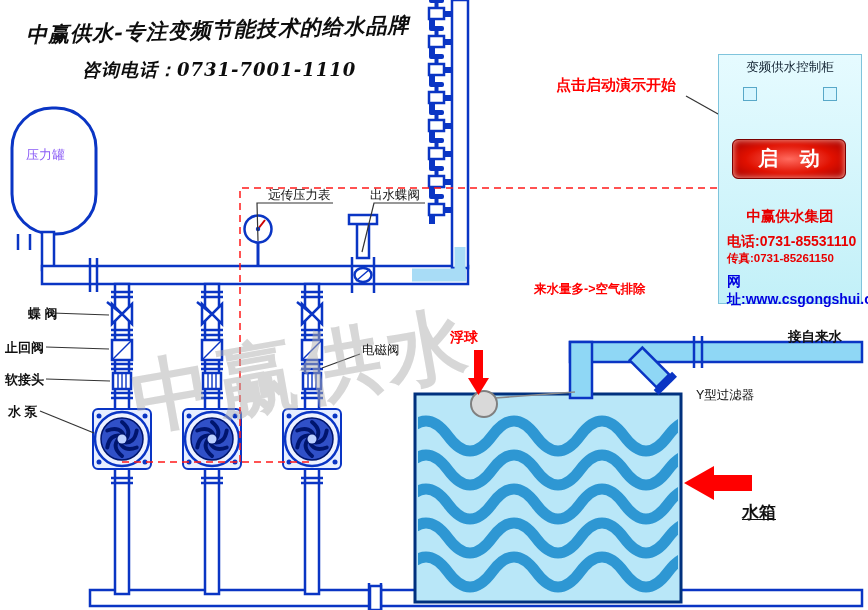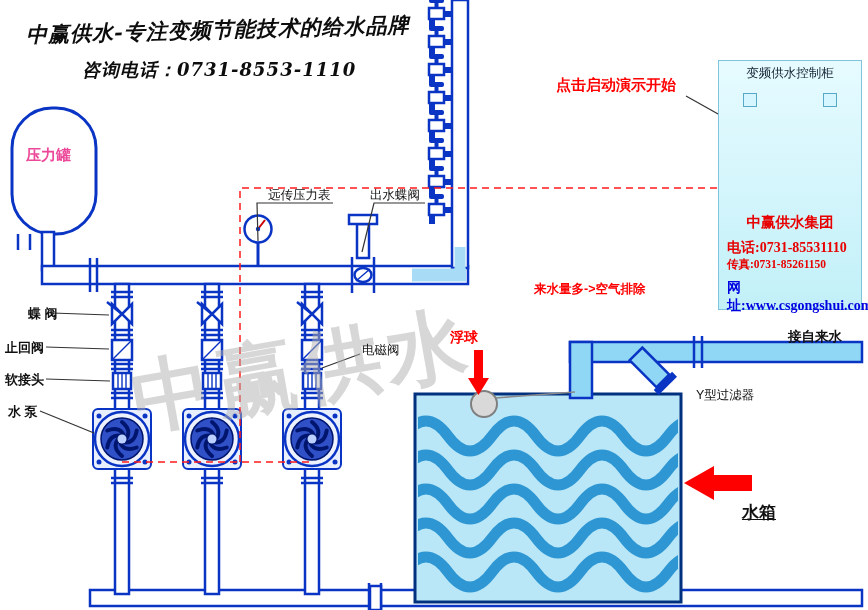--- a/index.html
+++ b/index.html
@@ -28,36 +28,36 @@
   .floatball{fill:#d9d9d9;stroke:#808080;stroke-width:2;}
   .gaugeface{fill:#ffffff;stroke:#0a35c4;stroke-width:2.5;}
   .needle{stroke:#cc0000;stroke-width:2;}
   
   .lbl{position:absolute;z-index:3;white-space:nowrap;color:#111;}
   .hdr-title{left:26px;top:16px;font-family:"DejaVu Serif",serif;font-style:italic;font-weight:bold;
              font-size:21px;letter-spacing:1px;color:#0d0d0d;transform:rotate(-1.5deg);}
   .hdr-phone{left:82px;top:58px;font-family:"DejaVu Serif",serif;font-style:italic;font-weight:bold;
              font-size:18px;letter-spacing:1px;color:#0d0d0d;}
   .demo-hint{left:556px;top:76px;font-size:15px;font-weight:bold;color:#ff0000;}
-  .lbl-pressure-tank{left:26px;top:146px;font-size:15px;font-weight:bold;color:#ec4899;}
+  .lbl-pressure-tank{left:26px;top:146px;font-size:13px;font-weight:normal;color:#8b5cf6;}
   .lbl-butterfly{left:8px;top:305px;font-size:13px;font-weight:bold;margin-left:20px;}
   .lbl-check{left:5px;top:339px;font-size:13px;font-weight:bold;}
   .lbl-soft{left:5px;top:371px;font-size:13px;font-weight:bold;}
   .lbl-pump{left:8px;top:403px;font-size:13px;font-weight:bold;}
   .lbl-gauge{left:268px;top:187px;font-size:12.5px;}
   .lbl-outlet{left:370px;top:187px;font-size:12.5px;}
   .lbl-solenoid{left:362px;top:342px;font-size:12.5px;}
   .lbl-float{left:450px;top:329px;font-size:14px;font-weight:bold;color:#ff0000;}
   .lbl-inlet-note{left:534px;top:281px;font-size:12.5px;font-weight:bold;color:#ff0000;}
   .lbl-tap-water{left:788px;top:328px;font-size:13.5px;font-weight:bold;}
   .lbl-y-filter{left:696px;top:387px;font-size:12.5px;}
   .lbl-tank{left:742px;top:501px;font-size:17px;font-weight:bold;text-decoration:underline;}
   
-  .cabinet{position:absolute;left:718px;top:60px;width:144px;height:250px;z-index:4;
-           background:linear-gradient(#e6fbff,#c2f0f8);border:1px solid #7fc4dc;box-sizing:border-box;font-family:Liberation Serif, serif;}
+  .cabinet{position:absolute;left:718px;top:54px;width:144px;height:250px;z-index:4;
+           background:linear-gradient(#e6fbff,#c2f0f8);border:1px solid #7fc4dc;box-sizing:border-box;}
   .cab-title{position:absolute;left:0;top:4px;width:100%;text-align:center;font-size:12.5px;color:#102030;}
   .cab-ind{position:absolute;top:32px;width:12px;height:12px;background:#d6f6ff;border:1px solid #58a8c8;}
   .cab-ind.a{left:24px;} .cab-ind.b{right:24px;}
   .start-btn{position:absolute;left:13px;top:84px;width:112px;height:38px;border:1px solid #7a0000;
              border-radius:6px;color:#fff;font-size:20px;font-weight:bold;letter-spacing:8px;
              text-indent:8px;line-height:36px;text-align:center;cursor:pointer;
              background:radial-gradient(ellipse at center,#ff6a5e 0%,#e01000 55%,#a00000 100%);
              box-shadow:inset 0 0 6px #ffb0a0;}
   .cab-company{position:absolute;left:0;top:152px;width:100%;text-align:center;
                font-size:14.5px;font-weight:bold;color:#e80000;}
@@ -223,40 +223,41 @@
 
     <g>
       <path class="rdash" d="M240,462 V188 H718"></path>
       <path class="rdash" d="M122,462 H312"></path>
     </g>
   </svg>
 
   <div class="watermark">中赢供水</div>
 
   <div class="lbl hdr-title">中赢供水-专注变频节能技术的给水品牌</div>
-  <div class="lbl hdr-phone">咨询电话：0731-8553-1110</div>
+  <div class="lbl hdr-phone">咨询电话：0731-7001-1110</div>
   <div class="lbl demo-hint">点击启动演示开始</div>
 
   <div class="lbl lbl-pressure-tank">压力罐</div>
   <div class="lbl lbl-butterfly">蝶 阀</div>
   <div class="lbl lbl-check">止回阀</div>
   <div class="lbl lbl-soft">软接头</div>
   <div class="lbl lbl-pump">水 泵</div>
   <div class="lbl lbl-gauge">远传压力表</div>
   <div class="lbl lbl-outlet">出水蝶阀</div>
   <div class="lbl lbl-solenoid">电磁阀</div>
   <div class="lbl lbl-float">浮球</div>
   <div class="lbl lbl-inlet-note">来水量多-&gt;空气排除</div>
   <div class="lbl lbl-tap-water">接自来水</div>
   <div class="lbl lbl-y-filter">Y型过滤器</div>
   <div class="lbl lbl-tank">水箱</div>
 
   <div class="cabinet">
     <div class="cab-title">变频供水控制柜</div>
     <span class="cab-ind a"></span>
     <span class="cab-ind b"></span>
+    <div class="start-btn">启 动</div>
     <div class="cab-company">中赢供水集团</div>
     <div class="cab-phone">电话:0731-85531110</div>
     <div class="cab-fax">传真:0731-85261150</div>
     <div class="cab-web">网址:www.csgongshui.com</div>
   </div>
 
 </div>
 
 </body></html>

